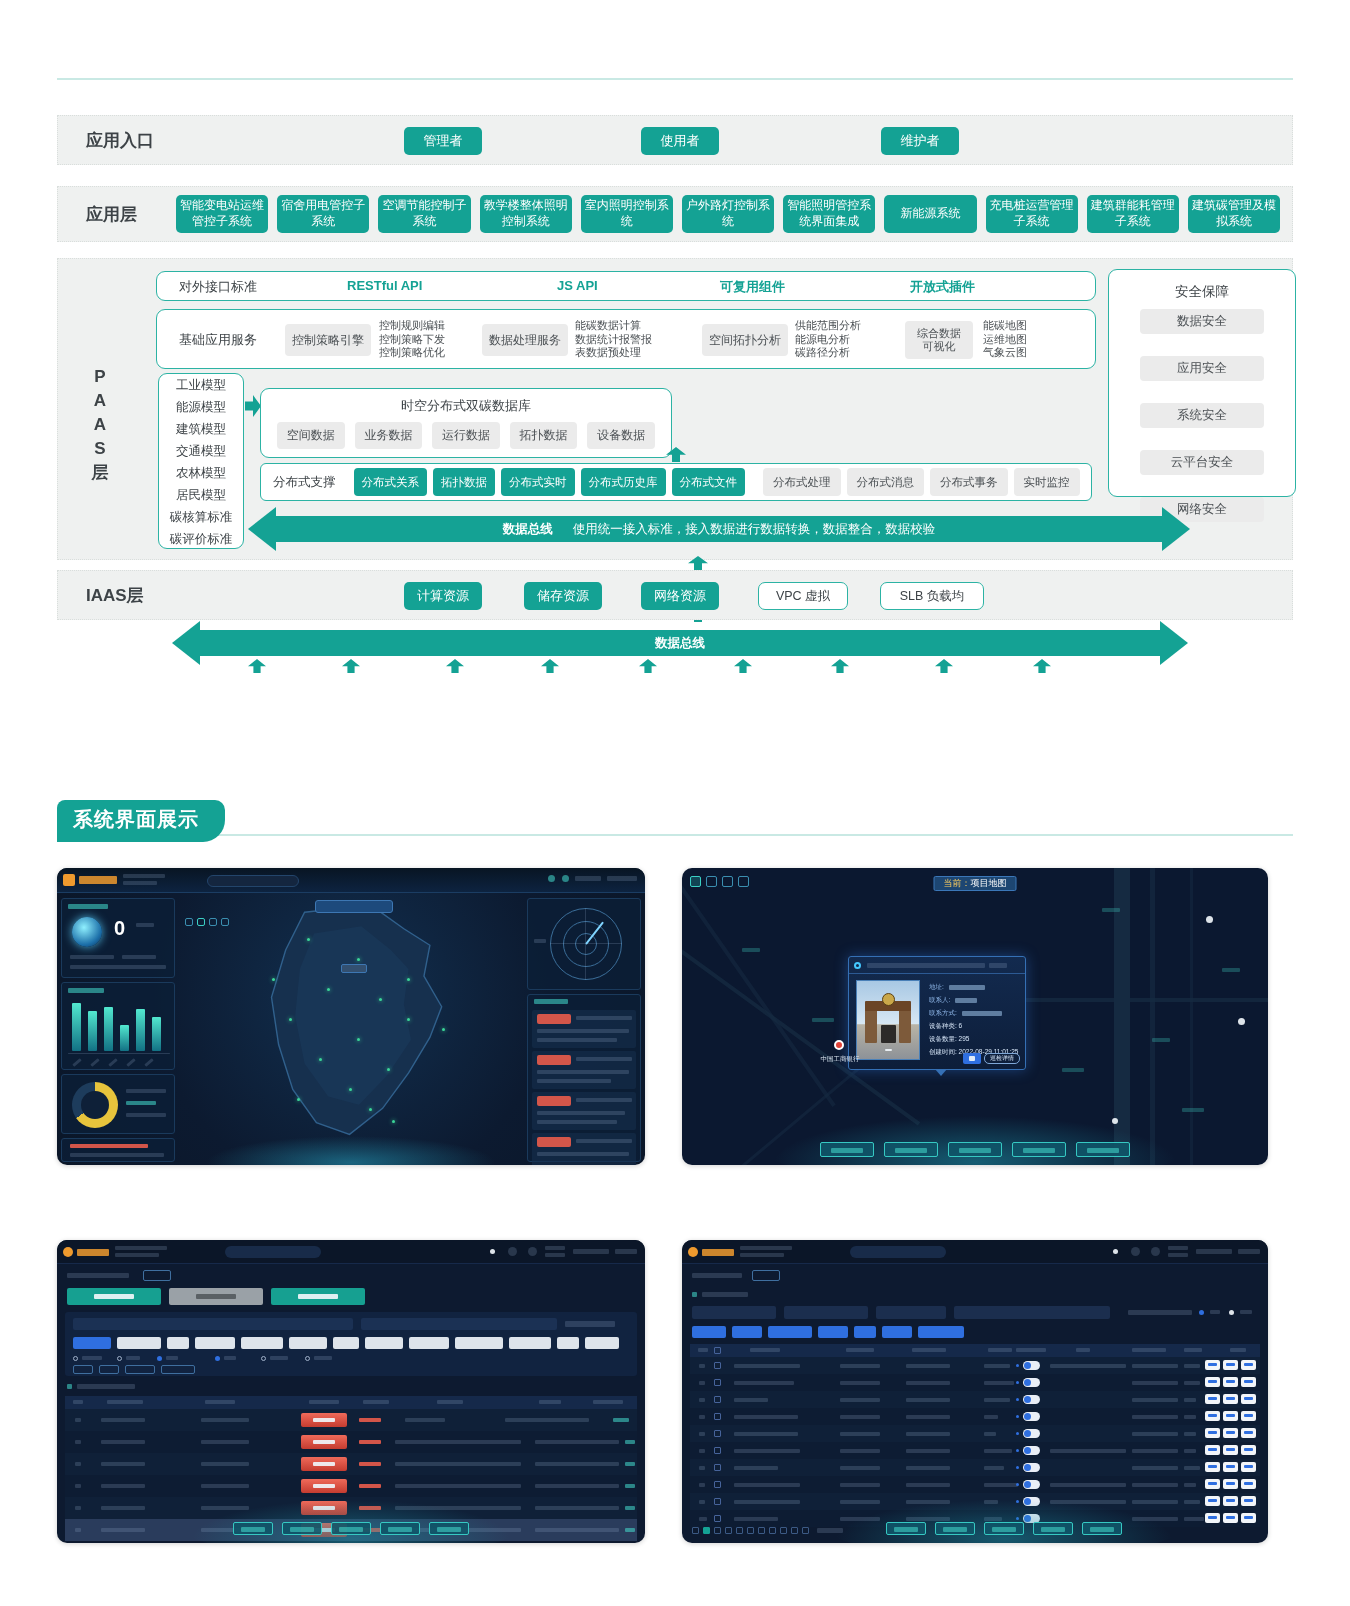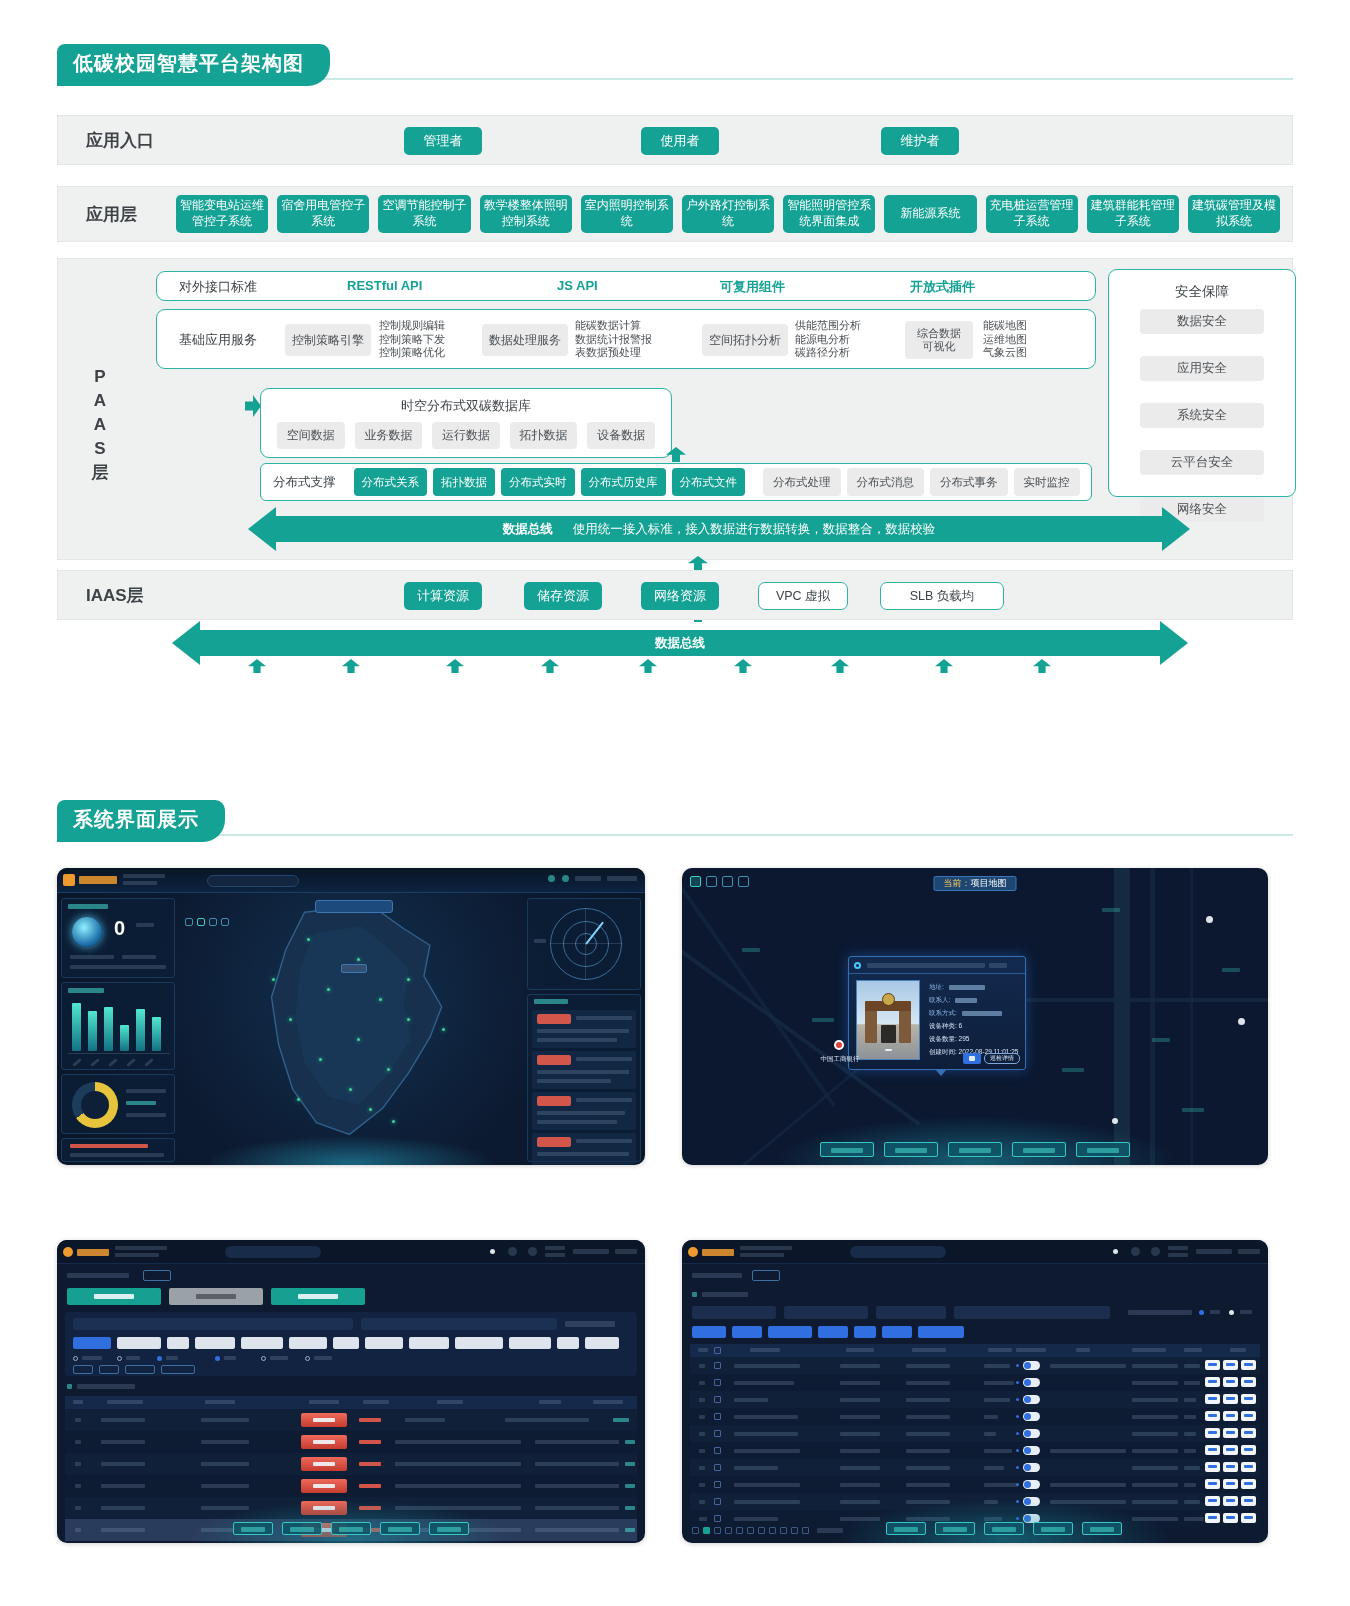--- a/index.html
+++ b/index.html
@@ -104,21 +104,20 @@
 .toggle{position:absolute;width:17px;height:9px;background:#e9eef6;border-radius:5px}
 .toggle::after{content:"";position:absolute;left:1px;top:1px;width:7px;height:7px;border-radius:50%;background:#2f6fe0}
 .pgsq{width:7px;height:7px;border:1px solid #3c5a85;border-radius:1px}
 </style>
 </head>
 <body>
 
 <div class="page">
 
   <div class="h-line" style="left:57px;top:78px;width:1236px"></div>
-  <div class="h-badge" style="left:57px;top:44px">低碳校园智慧平台架构图</div>
 
   <div class="band" style="top:115px;height:50px">
     <div class="band-label">应用入口</div>
     <div class="tbtn" style="left:346px;top:11px;width:78px;height:28px">管理者</div>
     <div class="tbtn" style="left:583px;top:11px;width:78px;height:28px">使用者</div>
     <div class="tbtn" style="left:823px;top:11px;width:78px;height:28px">维护者</div>
   </div>
 
   <div class="band" style="top:186px;height:56px">
     <div class="band-label">应用层</div>
@@ -175,20 +174,30 @@
       <div class="l3" style="left:638px;top:9px">供能范围分析
 能源电分析
 碳路径分析</div>
       <div class="bchip pre" style="left:748px;top:11px;width:68px;height:38px;font-size:11px">综合数据
 可视化</div>
       <div class="l3" style="left:826px;top:9px">能碳地图
 运维地图
 气象云图</div>
     </div>
 
+    <div class="obox" style="left:100px;top:114px;width:86px;height:176px;text-align:center">
+      <div class="pre" style="font-size:12.5px;line-height:22px;color:var(--dark);margin-top:0">工业模型
+能源模型
+建筑模型
+交通模型
+农林模型
+居民模型
+碳核算标准
+碳评价标准</div>
+    </div>
     <div class="arrow-right" style="left:187px;top:136px;width:16px;height:22px"></div>
 
     <div class="obox" style="left:202px;top:129px;width:412px;height:70px">
       <div class="btitle">时空分布式双碳数据库</div>
       <div class="chiprow">
         <span>空间数据</span>
         <span>业务数据</span>
         <span>运行数据</span>
         <span>拓扑数据</span>
         <span>设备数据</span>
@@ -225,21 +234,21 @@
 
   <div class="arrow-up" style="left:688px;top:556px;width:20px;height:14px"></div>
   <div class="arrow-up" style="left:688px;top:608px;width:20px;height:14px"></div>
 
   <div class="band" style="top:570px;height:50px">
     <div class="band-label">IAAS层</div>
     <div class="tbtn" style="left:346px;top:11px;width:78px;height:28px">计算资源</div>
     <div class="tbtn" style="left:466px;top:11px;width:78px;height:28px">储存资源</div>
     <div class="tbtn" style="left:583px;top:11px;width:78px;height:28px">网络资源</div>
     <div class="obtn" style="left:700px;top:11px;width:90px;height:28px">VPC 虚拟</div>
-    <div class="obtn" style="left:822px;top:11px;width:124px;height:28px">SLB 负载均</div>
+    <div class="obtn" style="left:822px;top:11px;width:104px;height:28px">SLB 负载均</div>
   </div>
 
   <div class="bus" style="left:172px;top:621px;width:1016px;height:44px">
     <div class="tri l"></div>
     <div class="bar">
         <span>数据总线</span>
       </div>
     <div class="tri r"></div>
   </div>
   <div class="arrow-up" style="left:248px;top:659px;width:18px;height:14px"></div>

